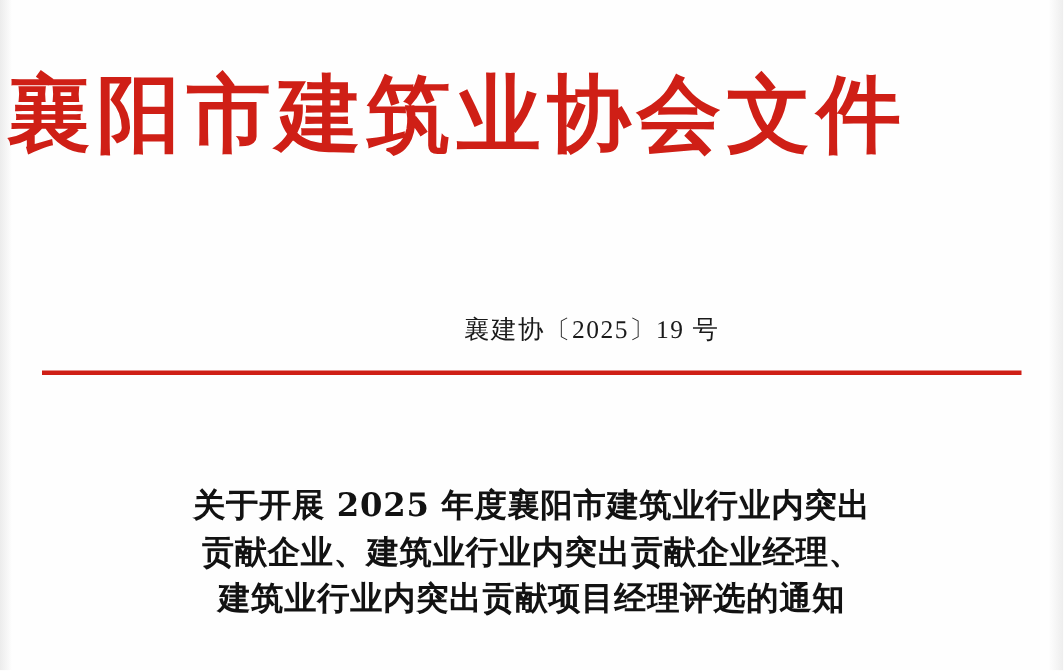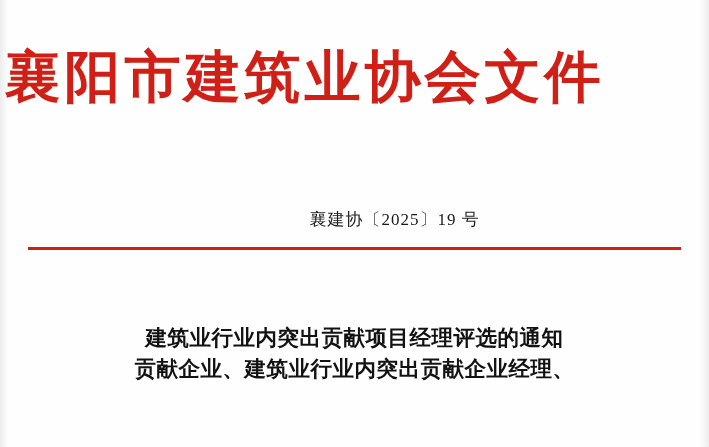--- a/index.html
+++ b/index.html
@@ -93,17 +93,18 @@
 
 <div class="page">
 
   <div class="doc-title">襄阳市建筑业协会文件</div>
 
   <div class="doc-number">襄建协〔2025〕19 号</div>
 
   <div class="red-rule"></div>
 
   <div class="subject">
+    <span class="line">关于开展 2025 年度襄阳市建筑业行业内突出</span>
+    <span class="line">贡献企业、建筑业行业内突出贡献企业经理、</span>
     <span class="line">建筑业行业内突出贡献项目经理评选的通知</span>
-    <span class="line">贡献企业、建筑业行业内突出贡献企业经理、</span>
   </div>
 
 </div>
 
 </body></html>

